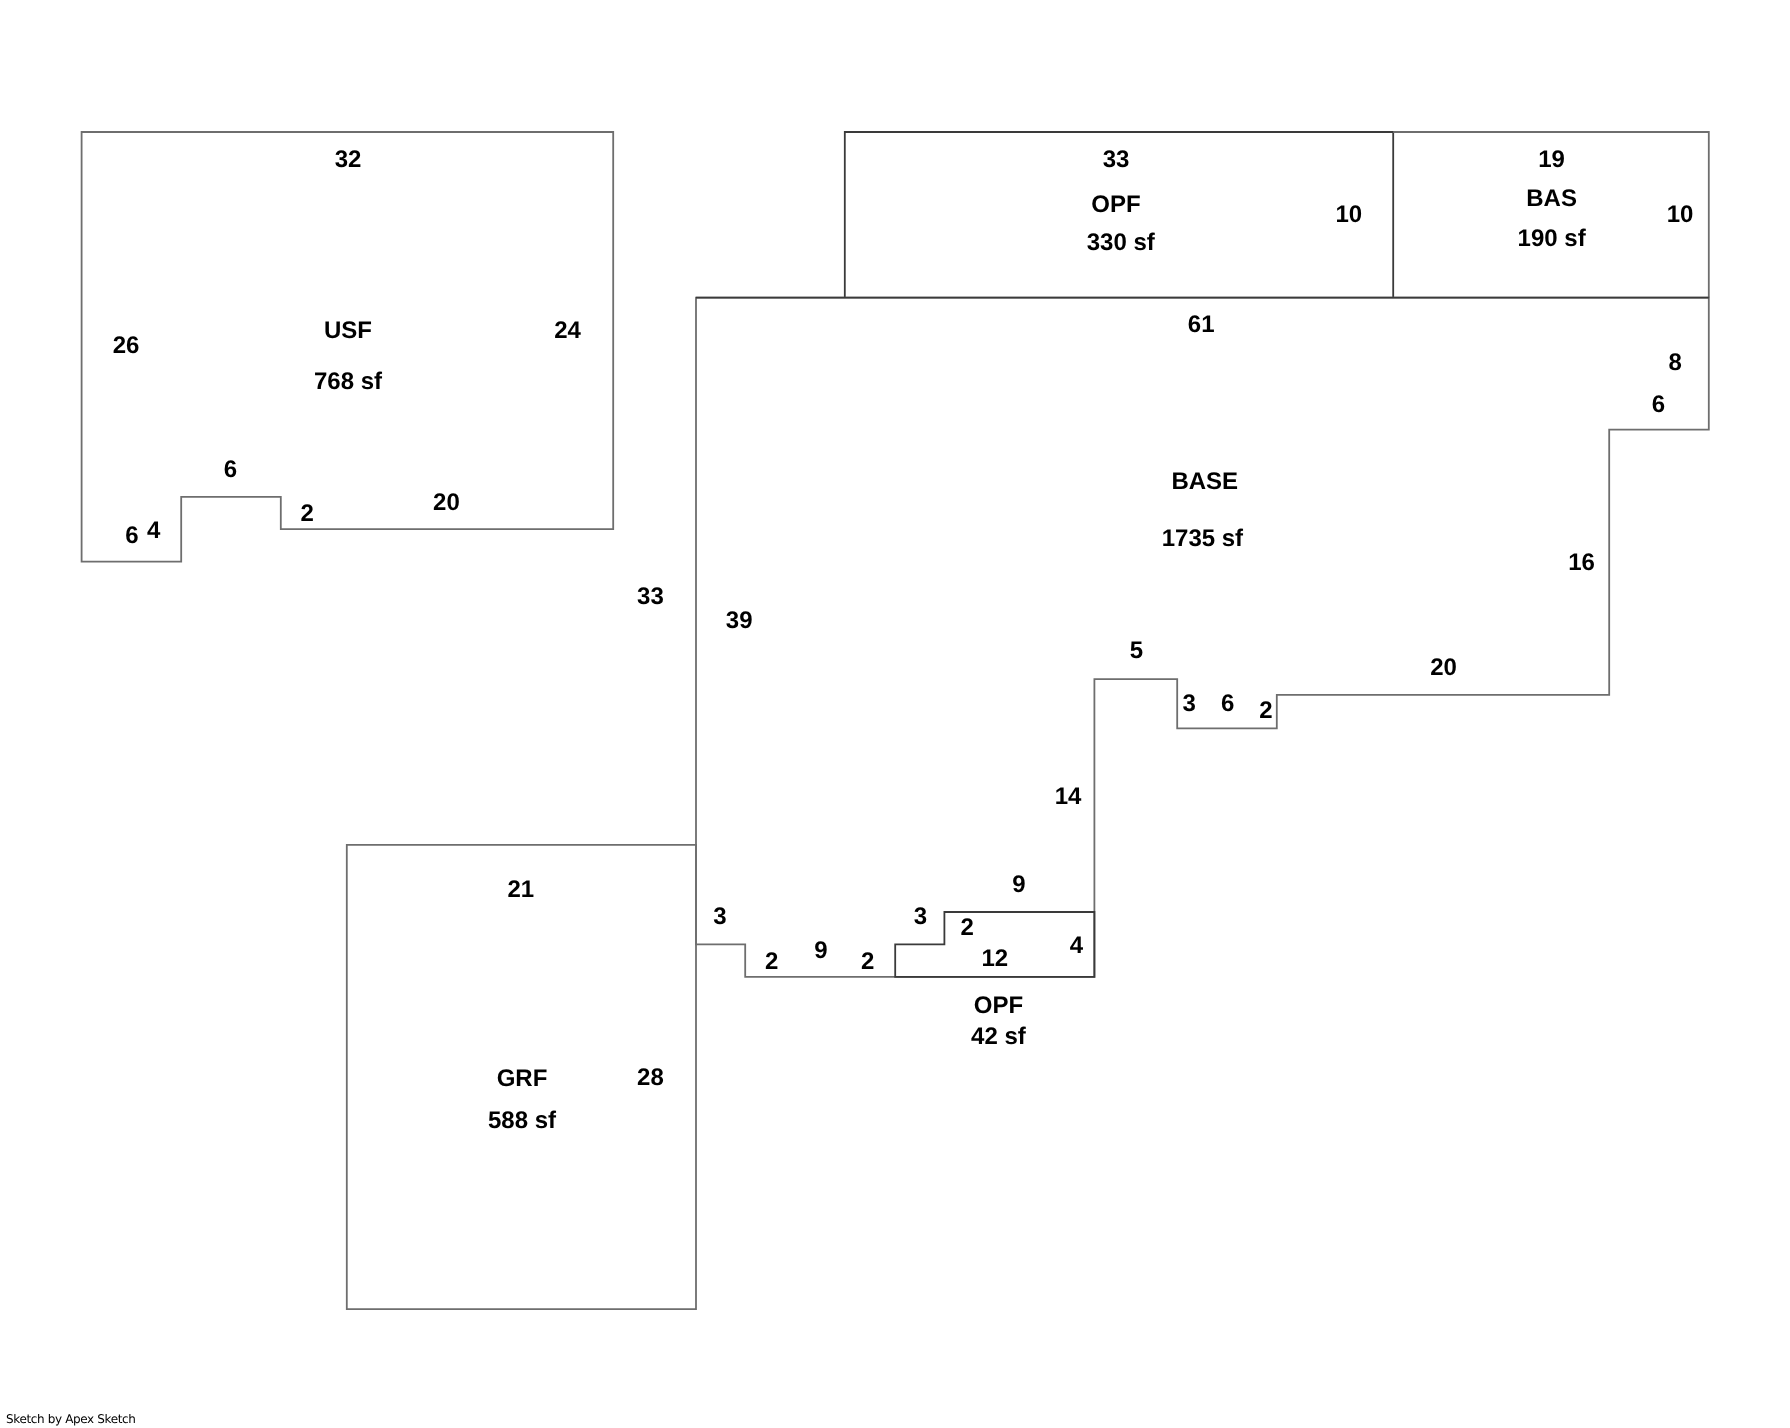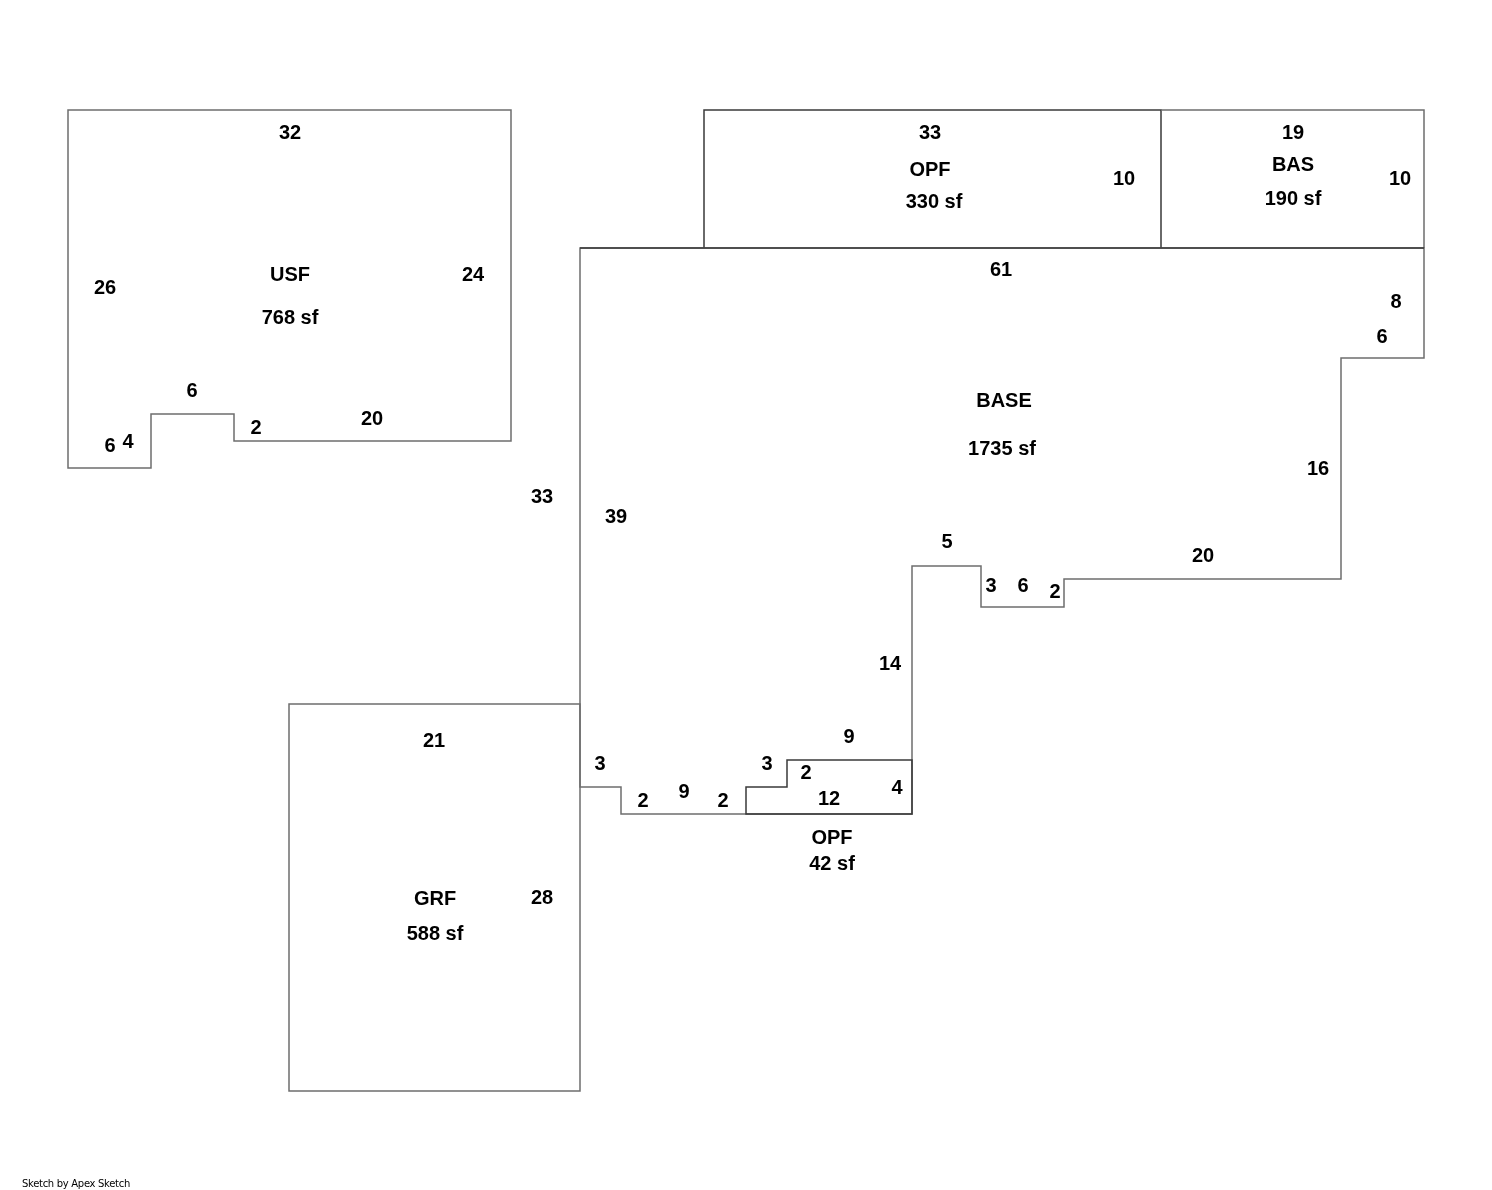--- a/index.html
+++ b/index.html
@@ -1,21 +1,21 @@
 <!DOCTYPE html>
 <html><head>
 <meta charset="utf-8">
 <style>
   html, body { margin:0; padding:0; background:#ffffff; }
   body { width:1492px; height:1190px; position:relative; overflow:hidden; font-family:"Liberation Sans", sans-serif; }
   svg { position:absolute; left:0; top:0; }
   .outline { fill:none; stroke:#6e6e6e; stroke-width:1.5; }
   .outline-dark { fill:none; stroke:#3a3a3a; stroke-width:1.5; }
   .lbl { font-family:"Liberation Sans", sans-serif; font-weight:bold; font-size:20px; fill:#000; text-anchor:middle; dominant-baseline:middle; }
-  .credit { position:absolute; left:22px; top:1178px; font-family:"DejaVu Sans", sans-serif; font-size:10px; color:#000; letter-spacing:-0.3px; }
+  .credit { position:absolute; left:5px; top:1178px; font-family:"DejaVu Sans", sans-serif; font-size:10px; color:#000; letter-spacing:-0.3px; }
 </style>
 </head>
 <body>
 
 <svg width="1492" height="1190" viewBox="0 0 1492 1190">
 
   <g>
     <path class="outline" d="M68,110 L511,110 L511,441 L234,441 L234,414 L151,414 L151,468 L68,468 Z"></path>
     <text class="lbl" x="290" y="134">32</text>
     <text class="lbl" x="105" y="289">26</text>

